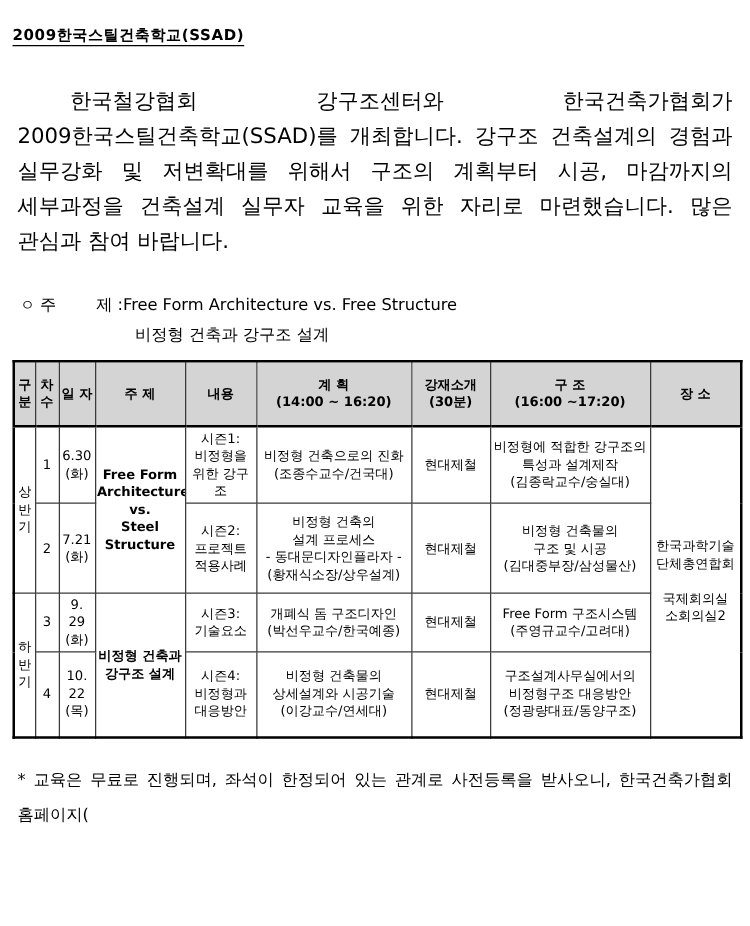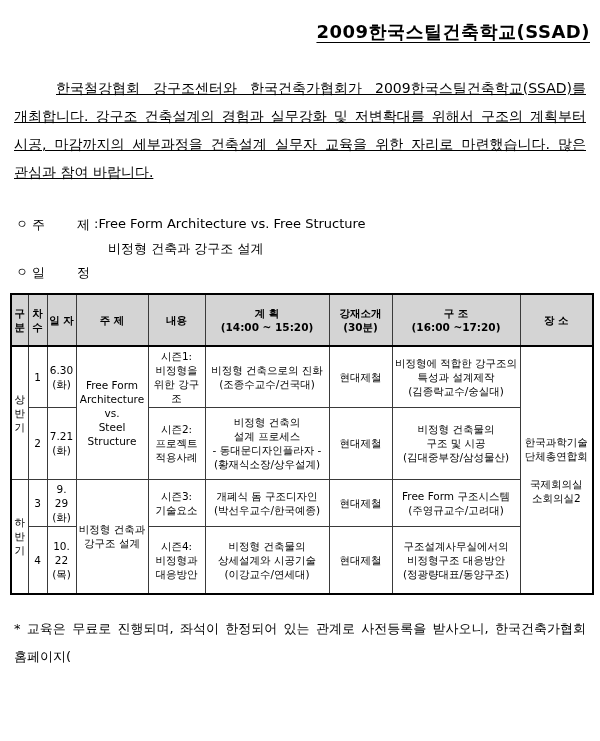--- a/index.html
+++ b/index.html
@@ -7,36 +7,35 @@
   body {
     width: 600px; height: 741px;
     font-family: "DejaVu Sans", sans-serif;
     color: #000000;
     overflow: hidden;
   }
   .page { width: 600px; height: 741px; padding: 20px 10px 8px 10px; }
 
   
   .doc-title {
-    text-align: right;
-    font-size: 18px;
+    text-align: left;
+    font-size: 12px;
     font-weight: bold;
     letter-spacing: 0.5px;
   }
   .doc-title span { text-decoration: underline; text-underline-offset: 4px; }
 
   
   .intro {
     margin: 30px 4px 0 4px;
-    font-size: 14px;
+    font-size: 17px;
     line-height: 28px;
     text-align: justify;
     text-indent: 42px;
     word-break: keep-all;
-    text-decoration: underline;
   }
 
   
   .info-list { margin: 26px 0 0 6px; font-size: 13px; }
   .info-item { line-height: 23.5px; white-space: nowrap; }
   .bullet { display: inline-block; width: 16px; font-size: 12px; }
   .info-label {
     display: inline-block;
     width: 58px;
     text-align: justify;
@@ -63,21 +62,21 @@
     white-space: pre-line;
     vertical-align: middle;
     overflow: hidden;
   }
   table.schedule thead th {
     background: #d4d4d4;
     font-weight: bold;
     border-bottom: 2px solid #000;
     height: 52px;
   }
-  td.topic { font-weight: normal; }
+  td.topic { font-weight: bold; }
   tr.r1 { height: 47px; }
   tr.r2 { height: 72px; }
   tr.r3 { height: 46px; }
   tr.r4 { height: 68px; }
 
   
   .note {
     margin: 20px 4px 0 4px;
     font-size: 13px;
     line-height: 28px;
@@ -94,23 +93,20 @@
     <span>2009한국스틸건축학교(SSAD)</span>
   </h1>
 
   <p class="intro">한국철강협회 강구조센터와 한국건축가협회가 2009한국스틸건축학교(SSAD)를 개최합니다. 강구조 건축설계의 경험과 실무강화 및 저변확대를 위해서 구조의 계획부터 시공, 마감까지의 세부과정을 건축설계 실무자 교육을 위한 자리로 마련했습니다. 많은 관심과 참여 바랍니다.</p>
 
   <div class="info-list">
     <div class="info-item">
       <span class="bullet">ㅇ</span><span class="info-label">주 제</span><span class="info-value">:Free Form Architecture vs. Free Structure</span>
     </div>
     <div class="info-cont">비정형 건축과 강구조 설계</div>
-    <div class="info-item">
-      <span class="bullet">ㅇ</span><span class="info-label">일 정</span><span class="info-value"></span>
-    </div>
   </div>
 
   <table class="schedule">
     <colgroup>
       <col style="width:17px">
         <col style="width:19px">
         <col style="width:29px">
       <col style="width:72px">
         <col style="width:57px">
         <col style="width:124px">
@@ -121,21 +117,21 @@
     <thead>
       <tr>
         <th>구
 분</th>
         <th>차
 수</th>
         <th>일 자</th>
         <th>주  제</th>
         <th>내용</th>
         <th>계 획
-(14:00 ~ 15:20)</th>
+(14:00 ~ 16:20)</th>
         <th>강재소개
 (30분)</th>
         <th>구 조
 (16:00 ~17:20)</th>
         <th>장 소</th>
       </tr>
     </thead>
     <tbody>
       <tr class="r1">
         <td rowspan="2">상

